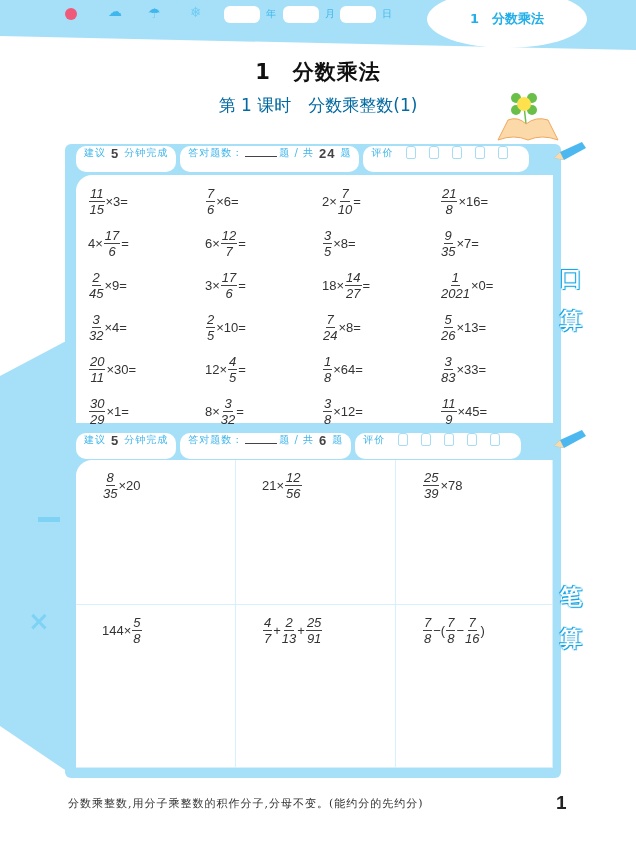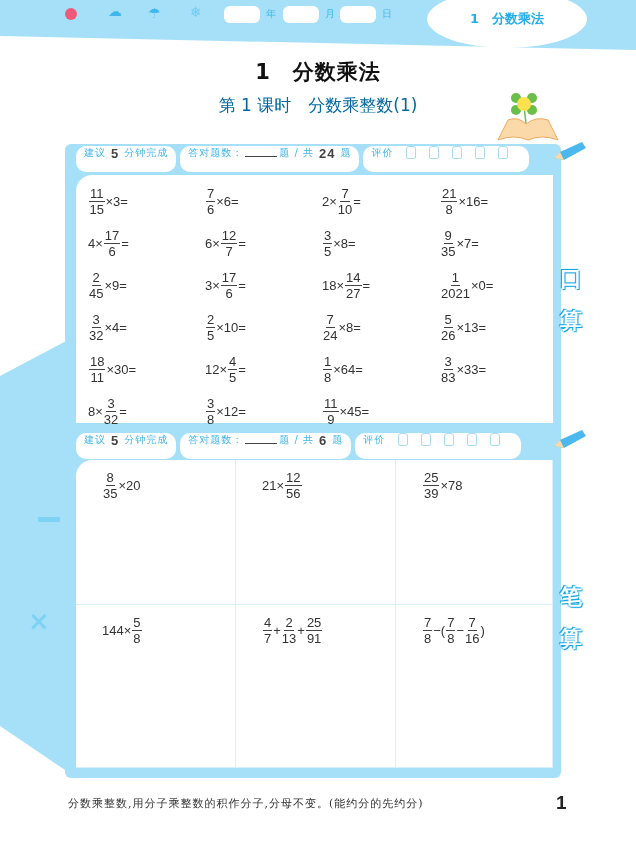--- a/index.html
+++ b/index.html
@@ -28,21 +28,21 @@
   .inner2 { left:76px; top:460px; width:477px; height:308px; background:#fff; border-top-left-radius:16px; }
 
   .infobar { height:20px; display:flex; gap:4px; align-items:center; }
   .pill { background:#fff; height:26px; border-radius:10px; display:flex; align-items:flex-start; padding:0 8px; font-size:10px; color:#3fb6ec; letter-spacing:1px; white-space:nowrap; }
   .pill b { color:#444; font-size:13px; margin:0 5px; font-family:"Liberation Sans", sans-serif; }
   .pill .blank { display:inline-block; width:32px; border-bottom:1px solid #444; margin:0 2px; height:10px; }
   .thumb { display:inline-block; width:10px; height:13px; margin-left:13px; border:1px solid #a8dcf2; border-radius:3px 3px 2px 2px; box-sizing:border-box; }
 
   
   .expr { font-family:"Liberation Sans", sans-serif; font-size:13px; color:#333; display:flex; align-items:center; white-space:nowrap; }
-  .frac { display:inline-flex; flex-direction:column; align-items:center; line-height:15px; margin:0 1px; }
+  .frac { display:inline-flex; flex-direction:column; align-items:center; line-height:15px; margin:0 1px;font-style:italic; }
   .frac .n { border-bottom:1px solid #444; padding:0 1px; }
   .grid1 { left:88px; top:180px; width:460px; display:grid; grid-template-columns:117px 117px 118px 108px; grid-auto-rows:42px; }
 
   .cells { left:76px; top:460px; width:477px; height:308px; display:grid; grid-template-columns:160px 160px 157px; grid-template-rows:145px 163px; }
   .cell { border-right:1px solid #d8f0fb; border-bottom:1px solid #d8f0fb; position:relative; }
   .cell .expr { position:absolute; top:10px; left:26px; }
 
   .side-label { font-size:22px; font-weight:bold; color:#fff; text-shadow:0 0 2px #1aa7e6, 0 0 2px #1aa7e6, 1px 1px 0 #1aa7e6, -1px -1px 0 #1aa7e6; }
 
   .footer { left:68px; top:796px; font-family:"DejaVu Serif", serif; font-size:11px; color:#333; letter-spacing:1px; }
@@ -230,21 +230,21 @@
     </div>
     <div class="expr">
       <span class="frac">
         <span class="n">5</span>
         <span class="d">26</span>
       </span>
       <span>×13=</span>
     </div>
     <div class="expr">
       <span class="frac">
-        <span class="n">18</span>
+        <span class="n">20</span>
         <span class="d">11</span>
       </span>
       <span>×30=</span>
     </div>
     <div class="expr">
       <span>12×</span>
       <span class="frac">
         <span class="n">4</span>
         <span class="d">5</span>
       </span>
@@ -256,20 +256,27 @@
         <span class="d">8</span>
       </span>
       <span>×64=</span>
     </div>
     <div class="expr">
       <span class="frac">
         <span class="n">3</span>
         <span class="d">83</span>
       </span>
       <span>×33=</span>
+    </div>
+    <div class="expr">
+      <span class="frac">
+        <span class="n">30</span>
+        <span class="d">29</span>
+      </span>
+      <span>×1=</span>
     </div>
     <div class="expr">
       <span>8×</span>
       <span class="frac">
         <span class="n">3</span>
         <span class="d">32</span>
       </span>
       <span>=</span>
     </div>
     <div class="expr">

